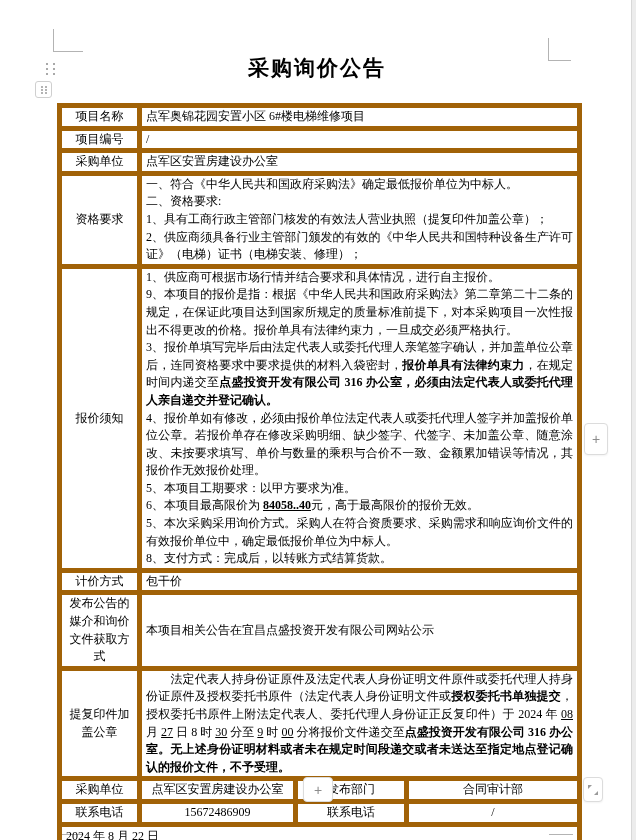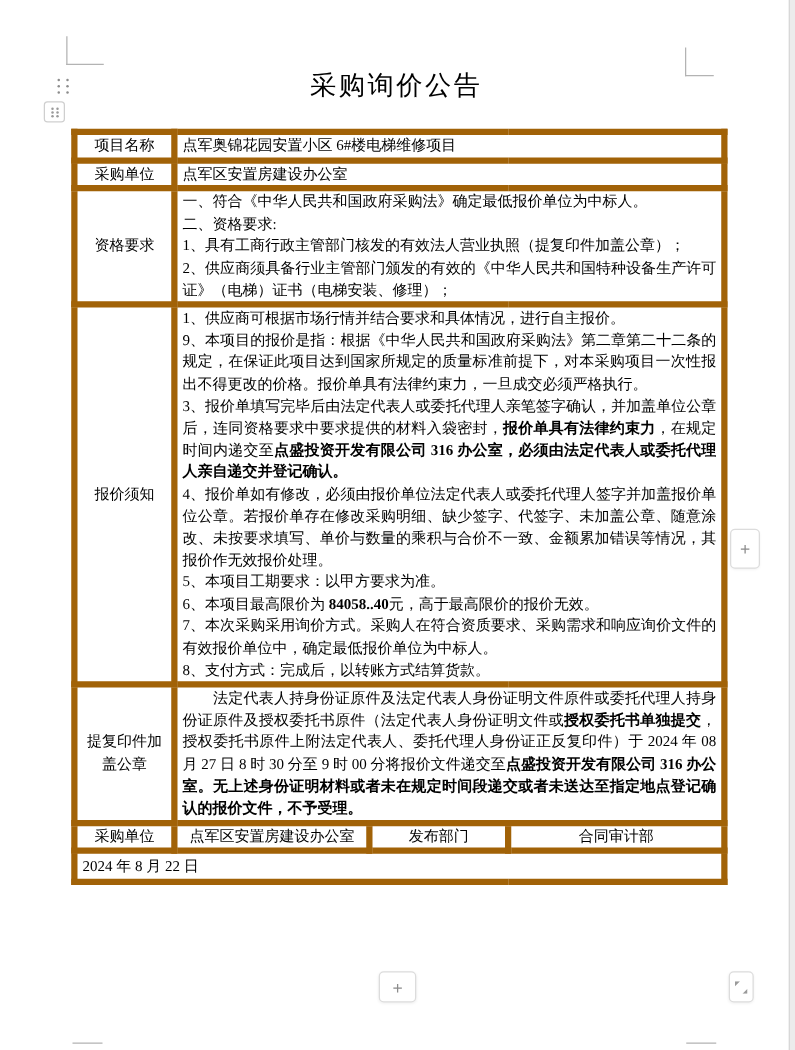--- a/index.html
+++ b/index.html
@@ -32,40 +32,40 @@
   .ui-btn{position:absolute;background:#fff;border:1px solid #dcdcdc;border-radius:4px;
     display:flex;align-items:center;justify-content:center;color:#8c8c8c;
     font-family:"Liberation Sans","DejaVu Sans",sans-serif;font-size:14px;line-height:1;
     box-shadow:0 1px 2px rgba(0,0,0,.05);cursor:pointer;}
   .add-col{left:584px;top:423px;width:22px;height:30px;}
   .add-row{left:303px;top:777px;width:28px;height:23px;}
   .resize-btn{left:583px;top:777px;width:18px;height:23px;}
   
   .doc-title{
     position:absolute;left:57px;top:54px;width:520px;text-align:center;
-    font-size:21px;font-weight:normal;letter-spacing:2px;
+    font-size:21px;font-weight:bold;letter-spacing:2px;
     font-family:"Liberation Sans","DejaVu Sans",sans-serif;
   }
   table.doc{
     position:absolute;left:57px;top:103px;width:520px;
     border-collapse:collapse;table-layout:fixed;
   }
   table.doc td{
     border:5px solid #a16207;
     font-size:12px;line-height:17.6px;
     padding:0 4px;vertical-align:middle;
     word-break:break-all;
   }
   td.lab{text-align:center;padding:0 1px;}
   td.val{text-align:left;}
   td.ctr{text-align:center;}
   tr.single{height:18px;}
   .para{text-align:justify;}
   .b{font-weight:bold;}
-  .u{}
+  .u{text-decoration:underline;}
   td.date-cell{padding-right:6px;height:20px;}
 </style>
 </head>
 <body>
 
 <div class="page-edge"></div>
 <div class="crop tl"></div>
 <div class="crop tr"></div>
 <div class="crop bl"></div>
 <div class="crop br"></div>
@@ -97,20 +97,24 @@
       <col style="width:156px">
       <col style="width:111px">
       <col style="width:173px">
     </colgroup>
   <tbody>
       <tr class="single">
     <td class="lab">项目名称</td>
     <td class="val" colspan="3">点军奥锦花园安置小区 6#楼电梯维修项目</td>
   </tr>
   <tr class="single">
+    <td class="lab">项目编号</td>
+    <td class="val" colspan="3">/</td>
+  </tr>
+  <tr class="single">
     <td class="lab">采购单位</td>
     <td class="val" colspan="3">点军区安置房建设办公室</td>
   </tr>
   <tr>
     <td class="lab">资格要求</td>
     <td class="val" colspan="3">
           <div class="para">一、符合《中华人民共和国政府采购法》确定最低报价单位为中标人。</div>
           <div class="para">二、资格要求:</div>
           <div class="para">1、具有工商行政主管部门核发的有效法人营业执照（提复印件加盖公章）；</div>
           <div class="para">2、供应商须具备行业主管部门颁发的有效的《中华人民共和国特种设备生产许可证》（电梯）证书（电梯安装、修理）；</div>
@@ -118,35 +122,49 @@
   </tr>
   <tr>
     <td class="lab">报价须知</td>
     <td class="val" colspan="3">
           <div class="para">1、供应商可根据市场行情并结合要求和具体情况，进行自主报价。</div>
           <div class="para">9、本项目的报价是指：根据《中华人民共和国政府采购法》第二章第二十二条的规定，在保证此项目达到国家所规定的质量标准前提下，对本采购项目一次性报出不得更改的价格。报价单具有法律约束力，一旦成交必须严格执行。</div>
           <div class="para"><span>3、报价单填写完毕后由法定代表人或委托代理人亲笔签字确认，并加盖单位公章后，连同资格要求中要求提供的材料入袋密封，</span><span class="b">报价单具有法律约束力</span><span>，在规定时间内递交至</span><span class="b">点盛投资开发有限公司 316 办公室，必须由法定代表人或委托代理人亲自递交并登记确认。</span></div>
           <div class="para">4、报价单如有修改，必须由报价单位法定代表人或委托代理人签字并加盖报价单位公章。若报价单存在修改采购明细、缺少签字、代签字、未加盖公章、随意涂改、未按要求填写、单价与数量的乘积与合价不一致、金额累加错误等情况，其报价作无效报价处理。</div>
           <div class="para">5、本项目工期要求：以甲方要求为准。</div>
           <div class="para"><span>6、本项目最高限价为 </span><span class="b u">84058..40</span><span>元，高于最高限价的报价无效。</span></div>
-          <div class="para">7、本次采购采用询价方式。采购人在符合资质要求、采购需求和响应询价文件的有效报价单位中，确定最低报价单位为中标人。</div>
+          <div class="para">5、本次采购采用询价方式。采购人在符合资质要求、采购需求和响应询价文件的有效报价单位中，确定最低报价单位为中标人。</div>
           <div class="para">8、支付方式：完成后，以转账方式结算货款。</div>
         </td>
+  </tr>
+  <tr class="single">
+    <td class="lab">计价方式</td>
+    <td class="val" colspan="3">包干价</td>
+  </tr>
+  <tr>
+    <td class="lab">发布公告的媒介和询价文件获取方式</td>
+    <td class="val" colspan="3">本项目相关公告在宜昌点盛投资开发有限公司网站公示</td>
   </tr>
   <tr>
     <td class="lab">提复印件加盖公章</td>
     <td class="val" colspan="3">
           <div class="para"><span>　　法定代表人持身份证原件及法定代表人身份证明文件原件或委托代理人持身份证原件及授权委托书原件（法定代表人身份证明文件或</span><span class="b">授权委托书单独提交</span><span>，授权委托书原件上附法定代表人、委托代理人身份证正反复印件）于 2024 年 </span><span class="u">08</span><span> 月 </span><span class="u">27</span><span> 日 8 时 </span><span class="u">30</span><span> 分至 </span><span class="u">9</span><span> 时 </span><span class="u">00</span><span> 分将报价文件递交至</span><span class="b">点盛投资开发有限公司 316 办公室。无上述身份证明材料或者未在规定时间段递交或者未送达至指定地点登记确认的报价文件，不予受理。</span></div>
         </td>
   </tr>
   <tr class="single">
     <td class="lab">采购单位</td>
     <td class="ctr">点军区安置房建设办公室</td>
     <td class="ctr">发布部门</td>
     <td class="ctr">合同审计部</td>
+  </tr>
+  <tr class="single">
+    <td class="lab">联系电话</td>
+    <td class="ctr">15672486909</td>
+    <td class="ctr">联系电话</td>
+    <td class="ctr">/</td>
   </tr>
   <tr>
     <td class="date-cell" colspan="4">2024 年 8 月 22 日</td>
   </tr>
 </tbody>
   </table>
 
 <div class="ui-btn add-col">
   <span>+</span>
 </div>

